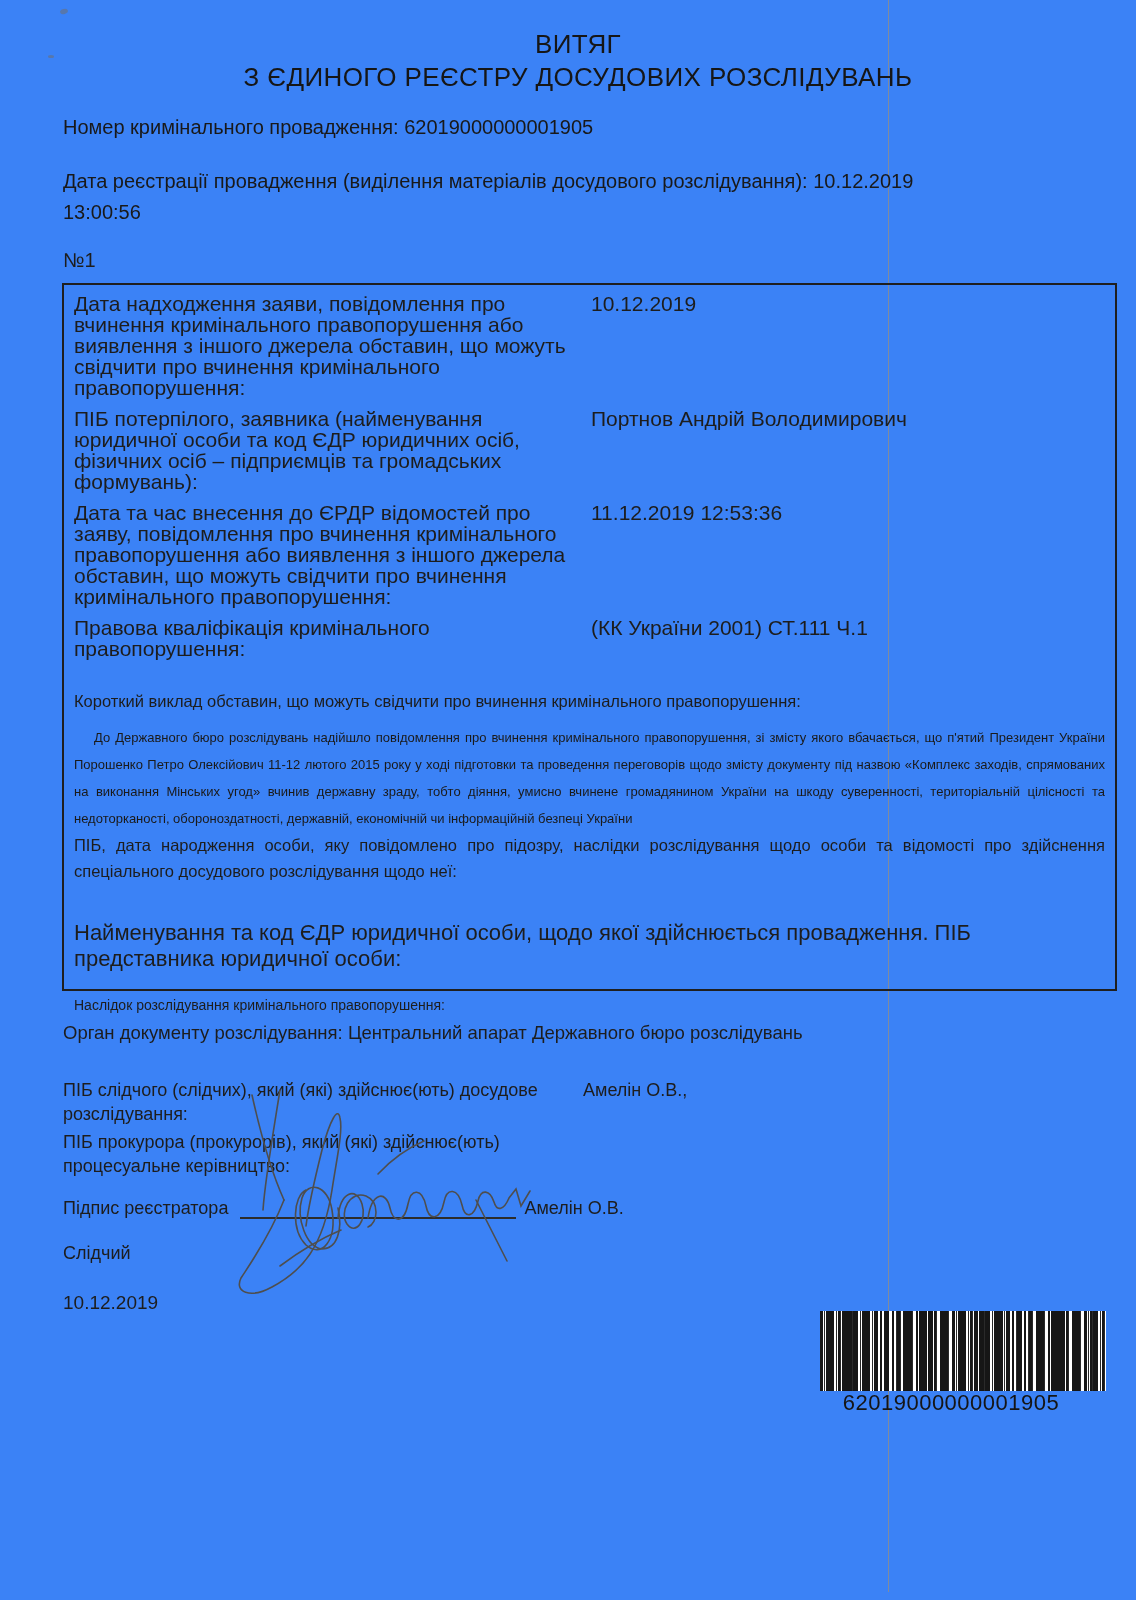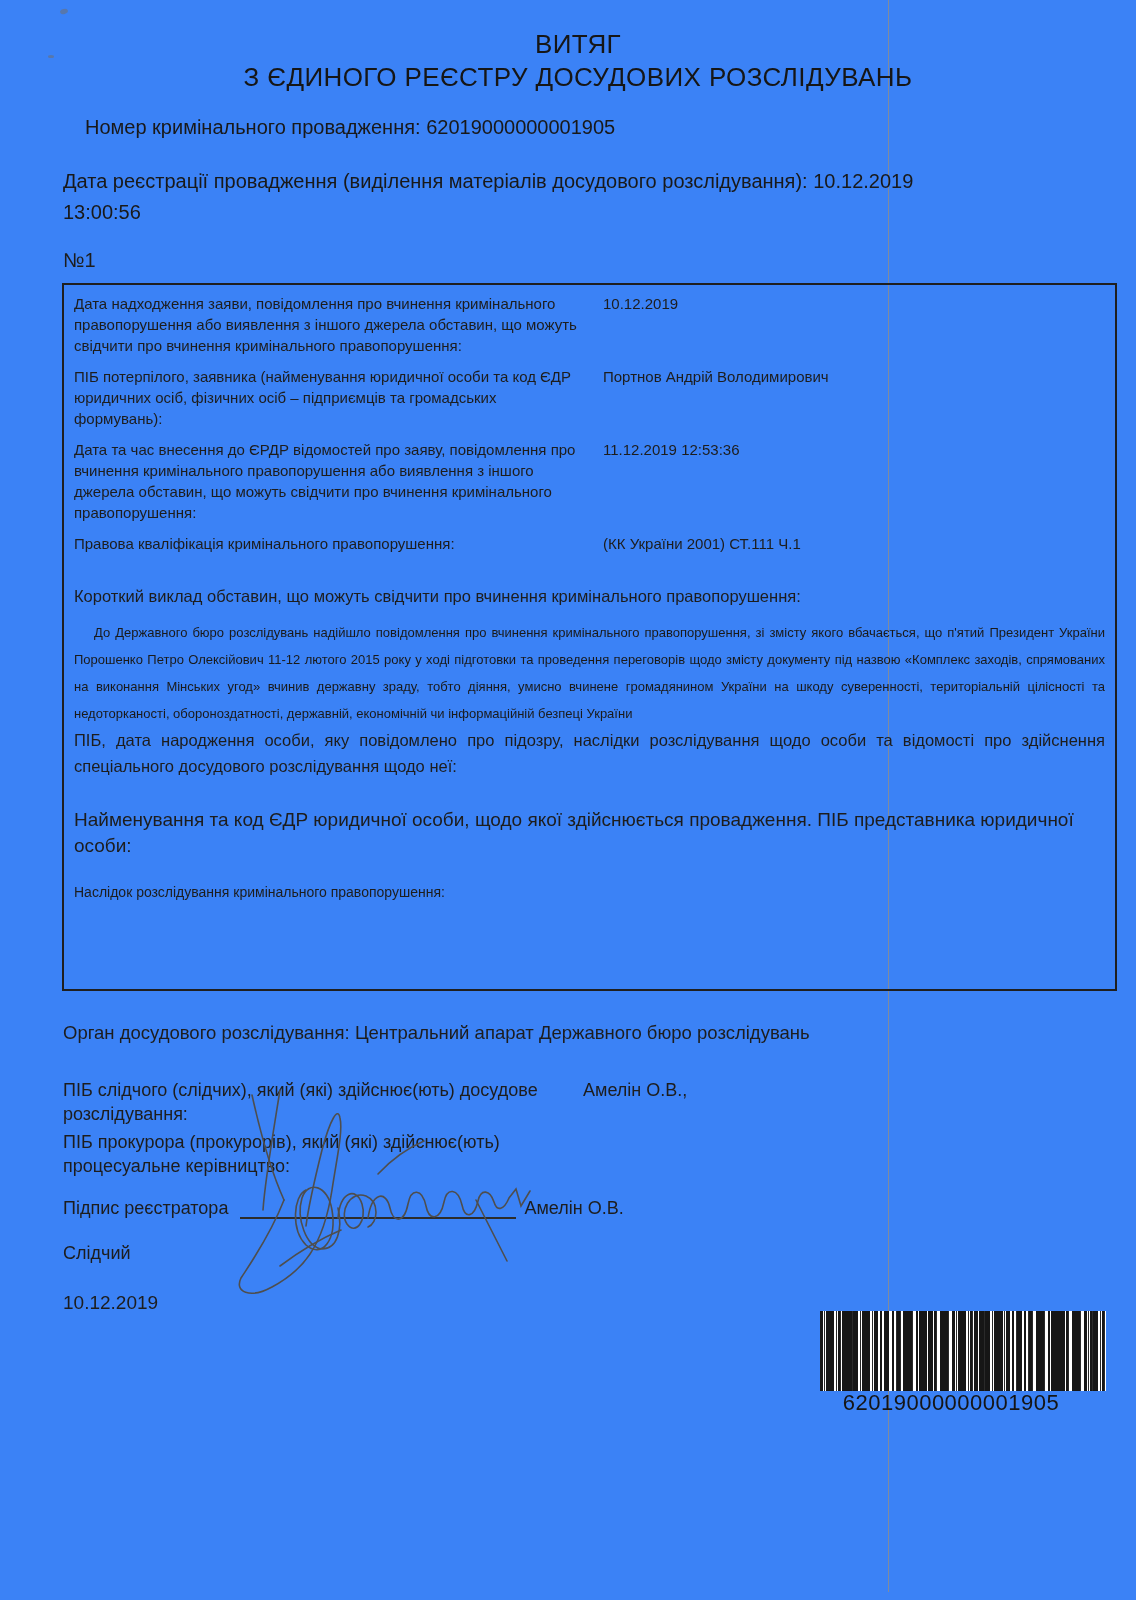--- a/index.html
+++ b/index.html
@@ -7,35 +7,35 @@
     position:relative;width:1136px;height:1600px;margin:0 auto;
     background:#3b82f6;color:#1d1d1d;overflow:hidden;
     font-family:"Liberation Sans","DejaVu Sans",sans-serif;
     padding-left:20px;
     -webkit-font-smoothing:antialiased;
   }
   
   .doc-title{position:absolute;top:28px;left:0;width:100%;text-align:center;
     font-size:26px;line-height:33px;letter-spacing:.4px;color:#161616;}
   .meta-line{position:absolute;left:63px;font-size:20px;color:#191919;}
-  .meta-number{top:116px;margin-left:22px;}
+  .meta-number{top:116px;}
   .meta-reg{top:166px;width:1000px;line-height:31px;}
   .meta-reg .time{display:block;}
   .rec-no{position:absolute;left:63px;top:249px;font-size:20px;}
   
   .tbl{position:absolute;left:62px;top:283px;width:1055px;height:708px;
     border:2px solid #1f1f1f;box-sizing:border-box;padding:8px 10px 0 10px;}
-  .trow{display:grid;grid-template-columns:505px 1fr;column-gap:24px;
-    margin-bottom:10px;font-size:15px;line-height:21px;}
+  .trow{display:grid;grid-template-columns:505px 1fr;column-gap:12px;
+    margin-bottom:10px;font-size:21px;line-height:21px;}
   .trow .val{white-space:nowrap;}
   .sec-head{font-size:16.5px;line-height:21px;margin-top:32px;}
   .sec-para{font-size:13px;line-height:27px;margin-top:12px;text-align:justify;
     text-indent:20px;color:#1a1a1a;}
   .sec-suspect{font-size:16.5px;line-height:26px;text-align:justify;}
-  .sec-legal{font-size:19px;line-height:26px;margin-top:28px;}
+  .sec-legal{font-size:22px;line-height:26px;margin-top:36px;}
   .sec-outcome{font-size:14px;line-height:23px;margin-top:22px;width:380px;}
   
   .authority{position:absolute;left:63px;top:1022px;font-size:18.5px;}
   .investigator{position:absolute;left:63px;top:1078px;width:700px;
     font-size:18px;line-height:24px;}
   .investigator .label{display:block;width:520px;}
   .investigator .val{position:absolute;left:520px;top:0;white-space:nowrap;}
   .prosecutor{position:absolute;left:63px;top:1130px;width:470px;
     font-size:18px;line-height:24px;}
   .sign-row{position:absolute;left:63px;top:1198px;font-size:18px;
@@ -108,21 +108,21 @@
     </div>
 
     <div class="sec-head">Короткий виклад обставин, що можуть свідчити про вчинення кримінального правопорушення:</div>
     <div class="sec-para">До Державного бюро розслідувань надійшло повідомлення про вчинення кримінального правопорушення, зі змісту якого вбачається, що п'ятий Президент України Порошенко Петро Олексійович 11-12 лютого 2015 року у ході підготовки та проведення переговорів щодо змісту документу під назвою «Комплекс заходів, спрямованих на виконання Мінських угод» вчинив державну зраду, тобто діяння, умисно вчинене громадянином України на шкоду суверенності, територіальній цілісності та недоторканості, обороноздатності, державній, економічній чи інформаційній безпеці України</div>
     <div class="sec-suspect">ПІБ, дата народження особи, яку повідомлено про підозру, наслідки розслідування щодо особи та відомості про здійснення спеціального досудового розслідування щодо неї:</div>
     <div class="sec-legal">Найменування та код ЄДР юридичної особи, щодо якої здійснюється провадження. ПІБ представника юридичної особи:</div>
     <div class="sec-outcome">Наслідок розслідування кримінального правопорушення:</div>
   </div>
 
   <div class="authority">
-    <span>Орган досудового розслідування:</span>
+    <span>Орган документу розслідування:</span>
     <span>Центральний апарат Державного бюро розслідувань</span>
   </div>
 
   <div class="investigator">
     <span class="label">ПІБ слідчого (слідчих), який (які) здійснює(ють) досудове розслідування:</span>
     <span class="val">Амелін О.В.,</span>
   </div>
 
   <div class="prosecutor">ПІБ прокурора (прокурорів), який (які) здійснює(ють) процесуальне керівництво:</div>
 

